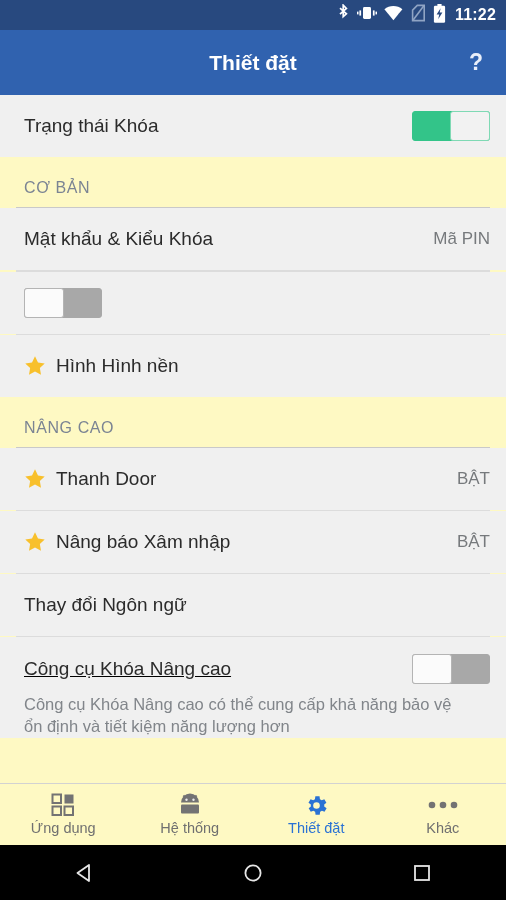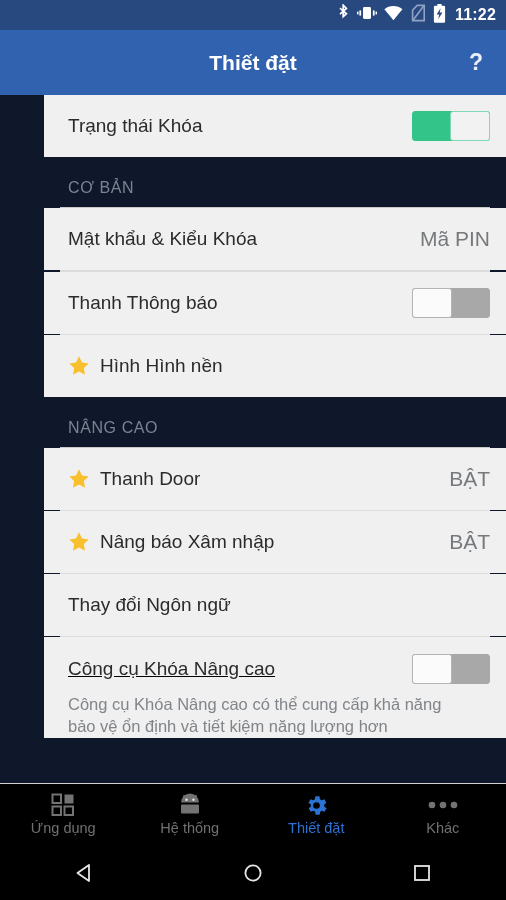--- a/index.html
+++ b/index.html
@@ -25,28 +25,28 @@
     display:flex; align-items:center; justify-content:center;
   }
   .appbar-title{ color:#fff; font-size:21px; font-weight:bold; }
   .appbar-help{
     position:absolute; right:0; top:0; height:65px; width:60px;
     display:flex; align-items:center; justify-content:center;
     color:#e8eefa; font-size:23px; font-weight:bold;
   }
 
   
-  .list{ position:absolute; left:0; right:0; top:95px; bottom:55px; background:#0f172a; overflow:hidden;padding-left:44px; }
+  .list{ position:absolute; left:0; right:0; top:95px; bottom:55px; background:#fef9c3; overflow:hidden; }
 
   .row{
     position:relative; display:flex; align-items:center;
     padding:0 16px 0 24px; min-height:62px; background:#f0f0f0;
   }
   .row .label{ font-size:19px; color:#2b2b2b; flex:1; }
-  .row .value{ font-size:21px; color:#76797c; margin-left:10px; }
+  .row .value{ font-size:17px; color:#76797c; margin-left:10px; }
   .row .star{ margin-right:10px; line-height:0; }
   .divider{ height:1px; background:#dcdcdc; margin:0 16px 0 16px; }
   .divider.strong{ background:#c9c9c9; }
 
   .section{
     padding:22px 24px 10px 24px; font-size:16px; color:#7b8493; letter-spacing:.6px;
   }
 
   
   .toggle{ width:78px; height:30px; position:relative; flex:0 0 auto; }
@@ -68,21 +68,21 @@
   .row.with-desc .main{ display:flex; align-items:center; width:100%; min-height:44px;text-decoration:underline; }
   .row.with-desc .label{ font-size:19px; }
   .desc{
     width:100%; font-size:16.5px; color:#81858a; line-height:1.35;
     padding:2px 20px 0 0;
   }
 
   
   .tabbar{
     position:absolute; left:0; right:0; bottom:55px; height:62px;
-    background:#000000; border-top:1px solid #d2d2d2;
+    background:#fef9c3; border-top:1px solid #d2d2d2;
     display:flex; align-items:stretch;
   }
   .tab{ flex:1; display:flex; flex-direction:column; align-items:center; justify-content:center; gap:3px; }
   .tab .tlabel{ font-size:14.5px; color:#707070; }
   .tab.active .tlabel{ color:#2a72d4; }
   .tabicon{ height:24px; display:flex; align-items:center; justify-content:center; }
 
   
   .navbar{
     position:absolute; left:0; right:0; bottom:0; height:55px; background:#000;
@@ -153,21 +153,20 @@
 
     <div class="row">
       <span class="label">Mật khẩu &amp; Kiểu Khóa</span>
       <span class="value">Mã PIN</span>
     </div>
     <div class="divider"></div>
 
     <div class="divider"></div>
 
     <div class="row">
-      <span class="label">Thanh Thông báo</span>
       <span class="toggle off">
         <span class="track"></span>
         <span class="knob"></span>
       </span>
     </div>
     <div class="divider"></div>
 
     <div class="row">
       <span class="star">
         <svg width="22" height="22" viewBox="0 0 22 22">

